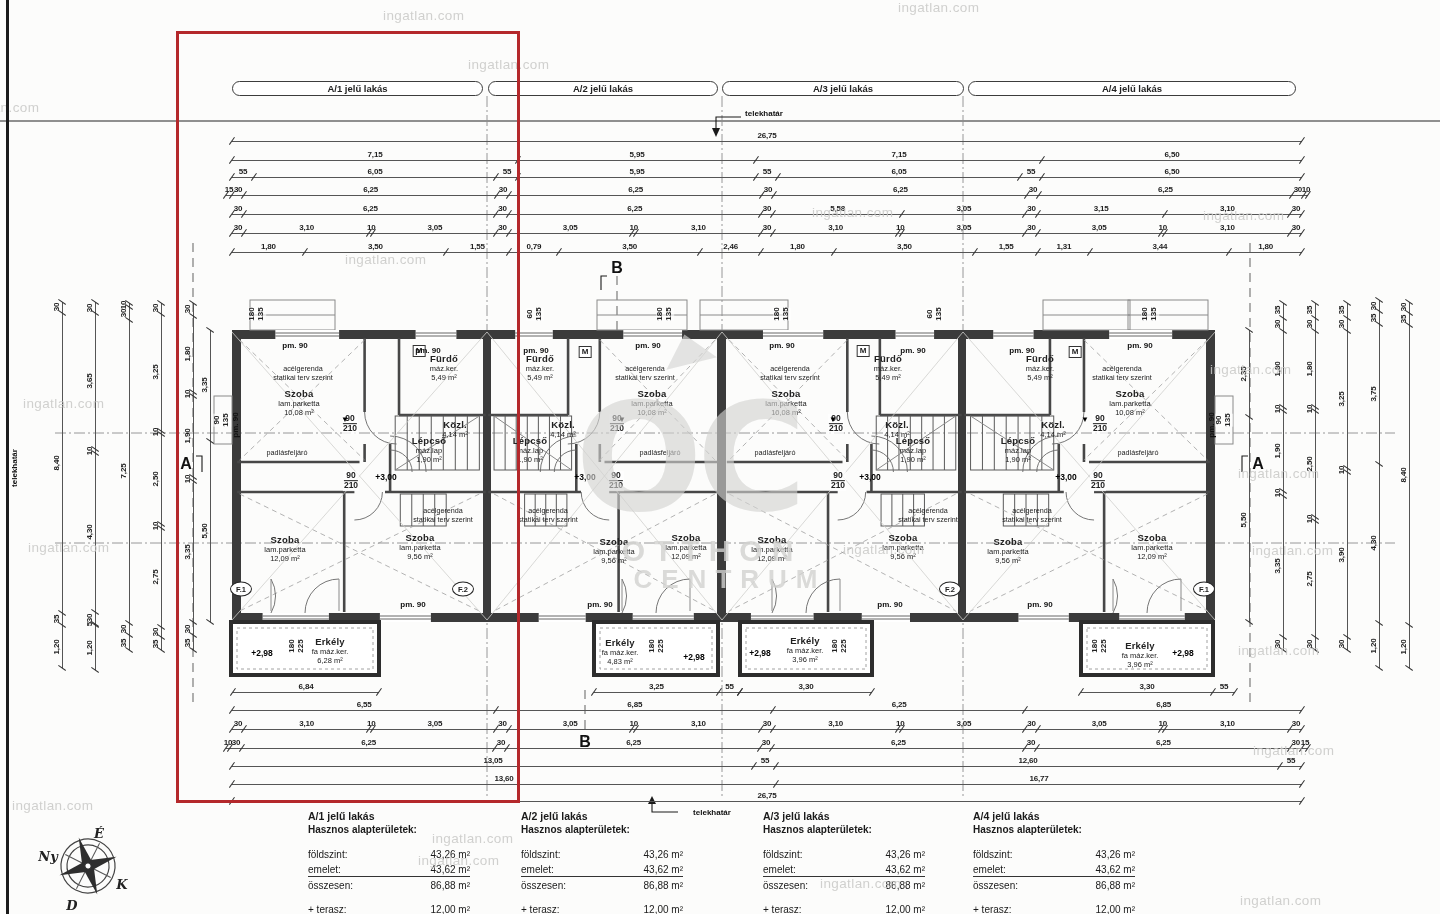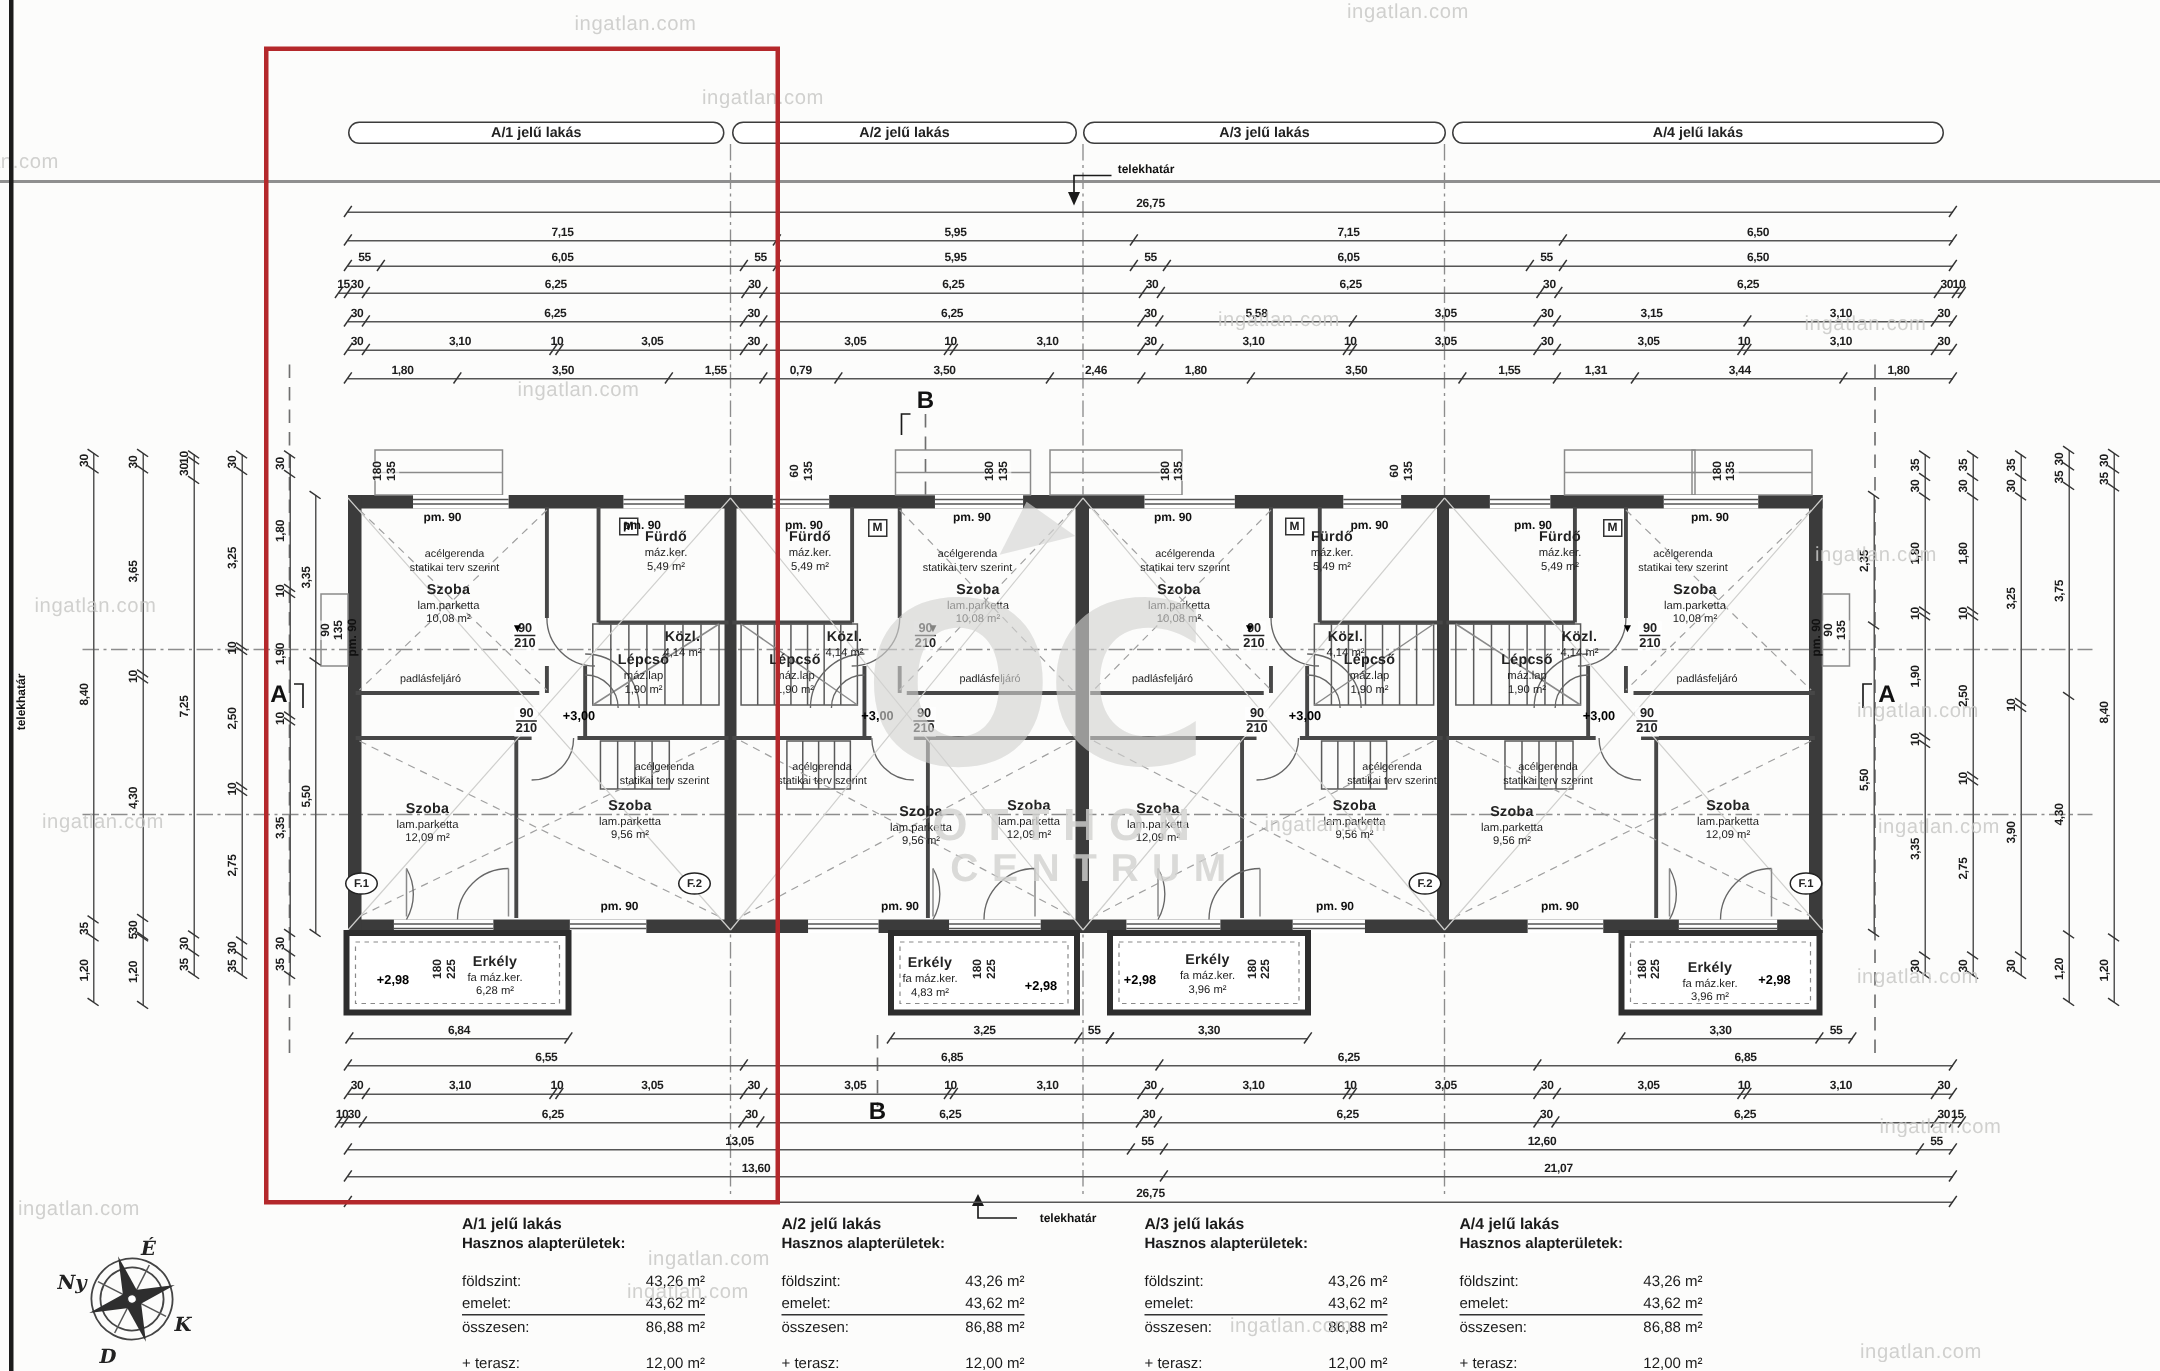--- a/index.html
+++ b/index.html
@@ -622,21 +622,21 @@
       <div class="dnum" style="left: 765px; top: 765px;">55</div>
       <div class="tick" style="left: 1280px; top: 766px;"></div>
       <div class="dnum" style="left: 1028px; top: 765px;">12,60</div>
       <div class="tick" style="left: 1302px; top: 766px;"></div>
       <div class="dnum" style="left: 1291px; top: 765px;">55</div>
       <div class="dline" style="left: 232px; top: 784px; width: 1070px;"></div>
       <div class="tick" style="left: 232px; top: 784px;"></div>
       <div class="tick" style="left: 776px; top: 784px;"></div>
       <div class="dnum" style="left: 504px; top: 783px;">13,60</div>
       <div class="tick" style="left: 1302px; top: 784px;"></div>
-      <div class="dnum" style="left: 1039px; top: 783px;">21,07</div>
+      <div class="dnum" style="left: 1039px; top: 783px;">16,77</div>
       <div class="dline" style="left: 232px; top: 801px; width: 1070px;"></div>
       <div class="tick" style="left: 232px; top: 801px;"></div>
       <div class="tick" style="left: 1302px; top: 801px;"></div>
       <div class="dnum" style="left: 767px; top: 800px;">26,75</div>
       <div class="dlinev" style="left: 62px; top: 302px; height: 366px;"></div>
       <div class="tickv" style="left: 62px; top: 302px;"></div>
       <div class="tickv" style="left: 62px; top: 312.712px;"></div>
       <div class="dnumv" style="left: 56px; top: 307.356px;">30</div>
       <div class="tickv" style="left: 62px; top: 612.654px;"></div>
       <div class="dnumv" style="left: 56px; top: 462.683px;">8,40</div>

